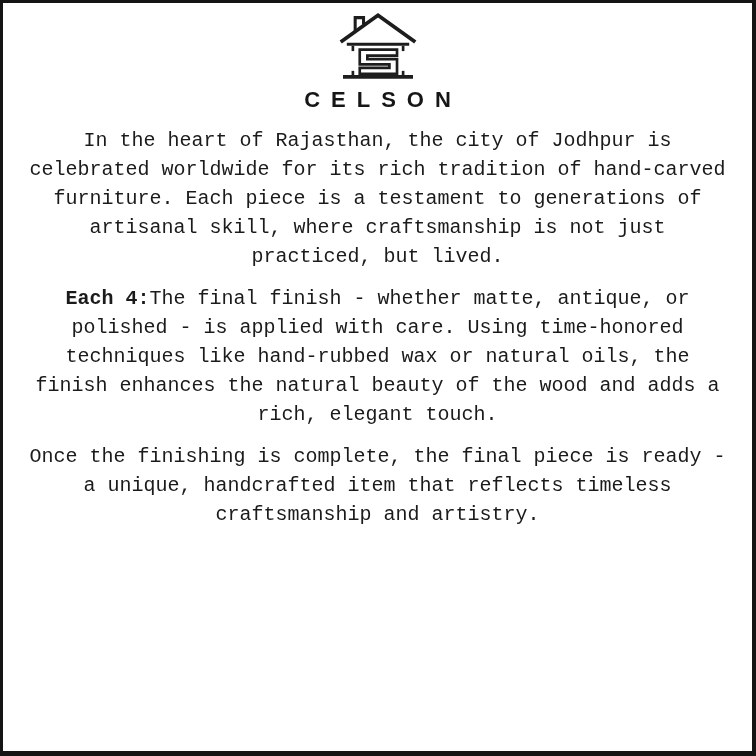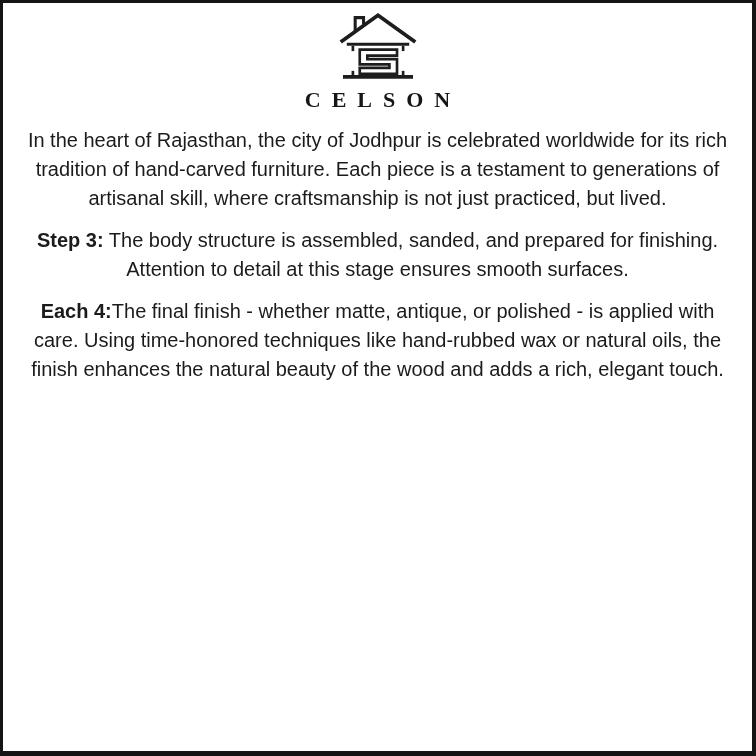--- a/index.html
+++ b/index.html
@@ -8,21 +8,21 @@
     height: 756px;
     box-sizing: border-box;
     background: #ffffff;
     color: #1b1b1b;
     font-family: "Liberation Sans", sans-serif;
     border: 3px solid #141414;
     border-right-width: 4px;
     border-bottom-width: 5px;
     overflow: hidden;
   }
-  .header { text-align: center; padding-top: 7px; font-family: Liberation Serif, serif; }
+  .header { text-align: center; padding-top: 7px; }
   .logo { display: block; margin: 0 auto; }
   .brand {
     font-weight: 700;
     font-size: 22px;
     letter-spacing: 11px;
     padding-left: 11px; 
     margin-top: 7px;
     color: #161616;
   }
   .heading {
@@ -31,20 +31,21 @@
     letter-spacing: 4px;
     margin: 15px 8px 0;
     color: #161616;
   }
   .content {
     padding: 3px 22px 0;
     font-size: 20px;
     line-height: 29px;
     text-align: center;
     color: #1b1b1b;
+    font-family: Liberation Mono, monospace;
   }
   .content p { margin: 13px 0; }
   .content p.first { margin-top: 10px; }
   .content p.tight { margin-top: 7px; }
   .content p.no-gap { margin-top: 0; margin-bottom: 0; }
   .step-label { font-weight: 700; }
 </style>
 </head>
 <body>
 
@@ -74,19 +75,19 @@
     <div class="brand">CELSON</div>
 
   </div>
 
   <div class="content">
 
     <p class="first"><span class="step-label"></span><span>In the heart of Rajasthan, the city of Jodhpur is celebrated worldwide for its rich tradition of hand-carved furniture. Each piece is a testament to generations of artisanal skill, where craftsmanship is not just practiced, but lived.</span></p>
 
 
 
-    <p class="tight"><span class="step-label">Step 3:</span><span> The body structure is assembled, sanded, and prepared for finishing. Attention to detail at this stage ensures smooth surfaces.</span></p>
 
     <p><span class="step-label">Each 4:</span><span>The final finish - whether matte, antique, or polished - is applied with care. Using time-honored techniques like hand-rubbed wax or natural oils, the finish enhances the natural beauty of the wood and adds a rich, elegant touch.</span></p>
 
+    <p class="no-gap"><span class="step-label"></span><span>Once the finishing is complete, the final piece is ready - a unique, handcrafted item that reflects timeless craftsmanship and artistry.</span></p>
 
   </div>
 </div>
 
 </body></html>

